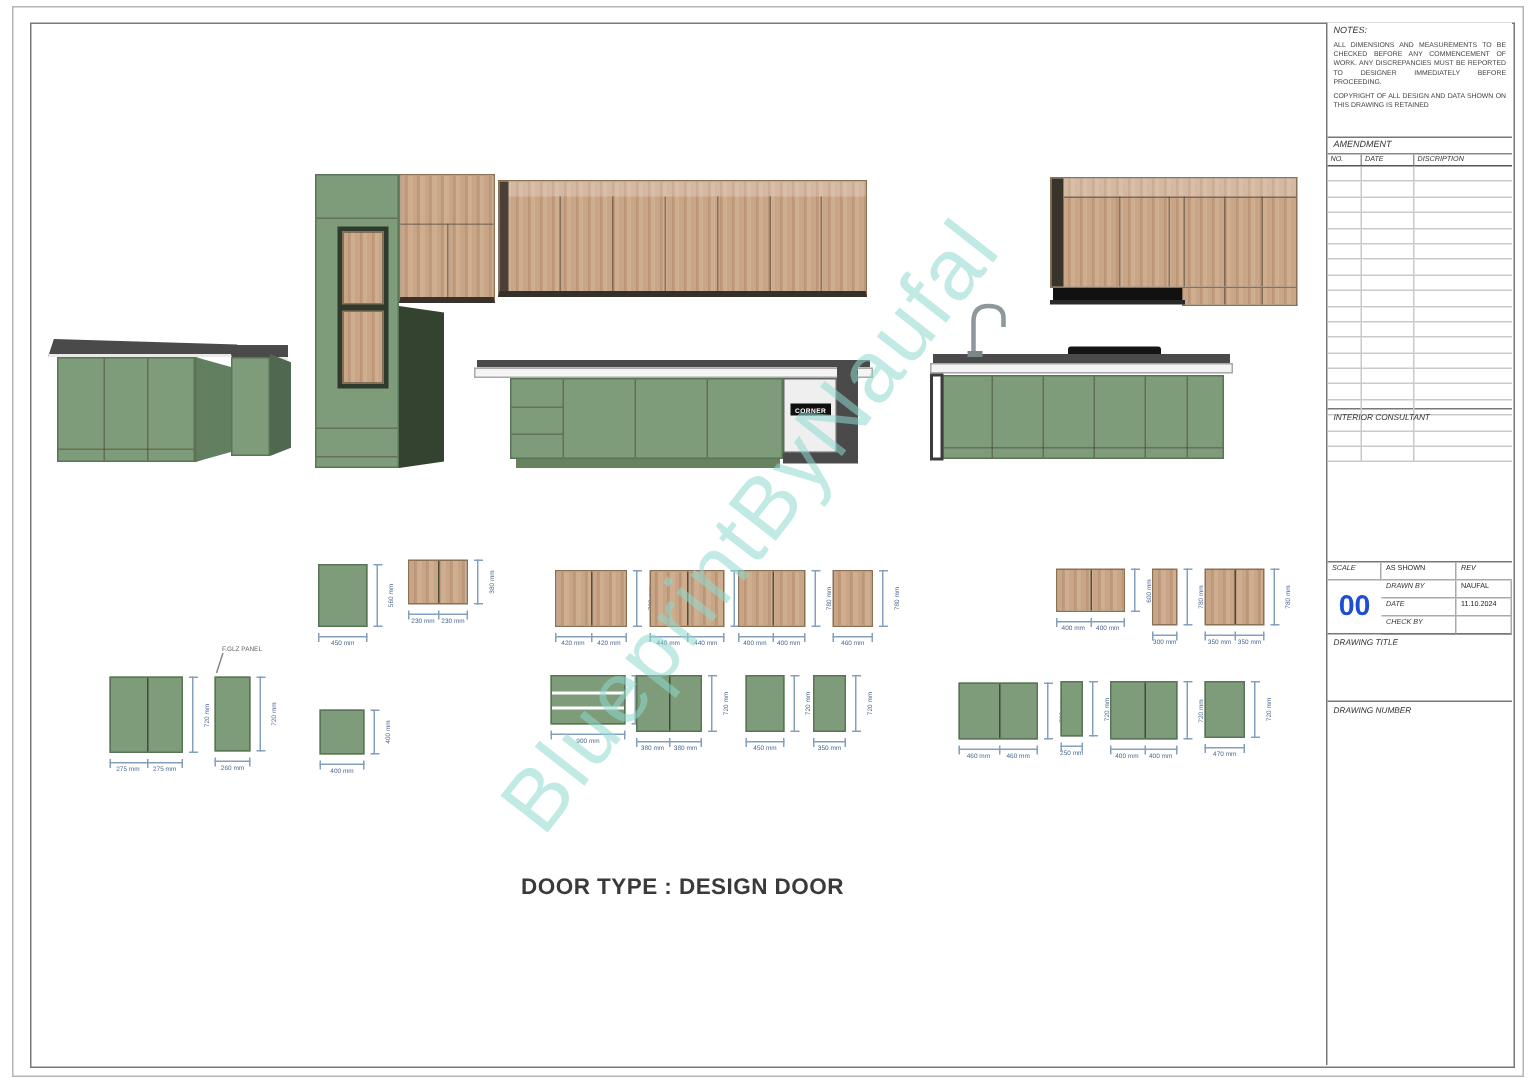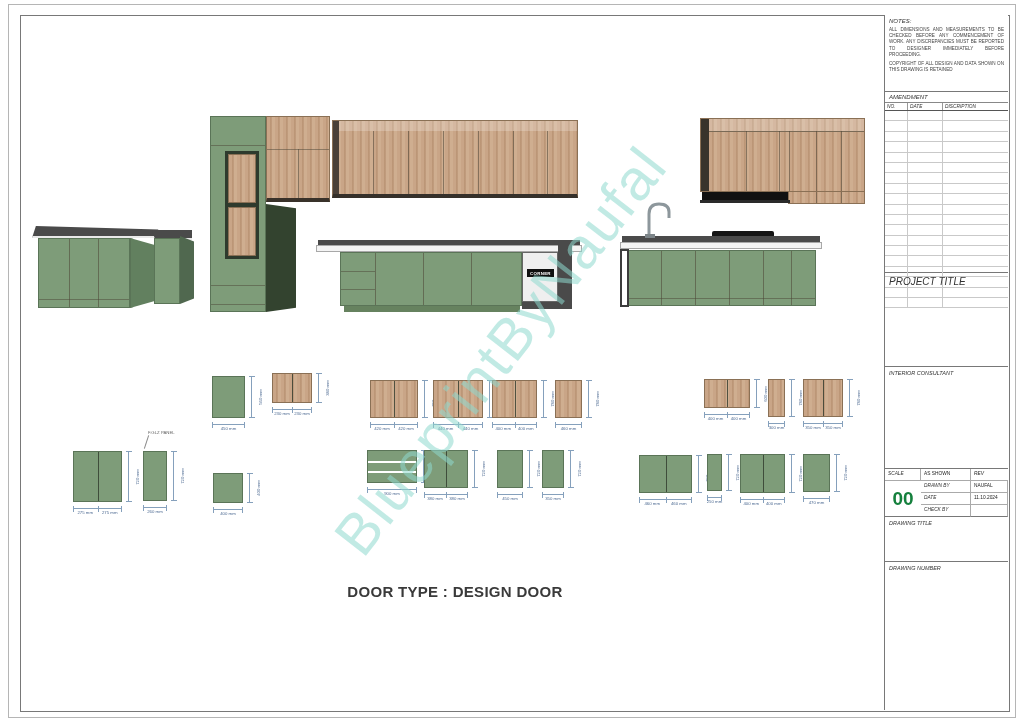--- a/index.html
+++ b/index.html
@@ -24,21 +24,21 @@
   #amend-table td:last-child{border-right:none;}
   #project-sec{height:94px;}  #project-sec .tb-label{font-size:10px;}
   #client-sec{height:98px;}   #client-sec .tb-label{font-size:10px;}
   #consultant-sec{height:102px;} #consultant-sec .tb-label{font-size:5.5px;}
   #scale-sec{height:48px;padding:0;}
   #scale-grid{display:grid;grid-template-columns:36px 50px 1fr;grid-auto-rows:12px;}
   .sg-cell{box-sizing:border-box;border-bottom:1px solid #aaa;border-right:1px solid #aaa;font-size:4.8px;padding:2px 3px;white-space:nowrap;overflow:hidden;}
   .sg-label{font-style:italic;color:#333;}
   .sg-value{color:#222;}
   #rev-head{font-style:italic;}
-  #rev-value{grid-row:2 / span 3;border-bottom:none;font-size:19px;font-weight:bold;display:flex;align-items:center;justify-content:center;padding:0;color:#15803d;}
+  #rev-value{grid-row:2 / span 3;border-bottom:none;font-size:19px;font-weight:bold;display:flex;align-items:center;justify-content:center;padding:0;color:#1d4ed8;}
   #dtitle-sec{height:45px;} #dtitle-sec .tb-label{font-size:5.5px;}
   #dnumber-sec{height:49px;border-bottom:none;} #dnumber-sec .tb-label{font-size:5.5px;}
   
   .green{background:#7e9c79;border:1px solid #5a7457;box-sizing:border-box;}
   .green-dk{background:#62805f;}
   .wood{background:repeating-linear-gradient(90deg,#c9a587 0px,#c9a587 3px,#ba9474 3px,#c19d7f 5px,#cfae90 5px,#cfae90 8px);border:1px solid #8a7055;box-sizing:border-box;}
   .divider-v{position:absolute;top:0;bottom:0;width:1px;background:#4c4637;opacity:.55;}
   .divider-h{position:absolute;left:0;right:0;height:1px;background:#4c4637;opacity:.5;}
   .counter-dark{background:#4a4a4a;}
   .counter-white{background:#f4f4f4;border:1px solid #a8a8a8;box-sizing:border-box;}
@@ -509,23 +509,20 @@
           </tr>
           <tr>
             <td></td>
             <td></td>
             <td></td>
           </tr>
         </tbody>
     </table>
   </div>
 
-  <div class="tb-sec" id="project-sec">
-    <div class="tb-label">PROJECT TITLE</div>
-  </div>
 
 
   <div class="tb-sec" id="consultant-sec">
     <div class="tb-label">INTERIOR CONSULTANT</div>
   </div>
 
   <div class="tb-sec" id="scale-sec">
     <div id="scale-grid">
       <div class="sg-cell sg-label">SCALE</div>
       <div class="sg-cell sg-value">AS SHOWN</div>

